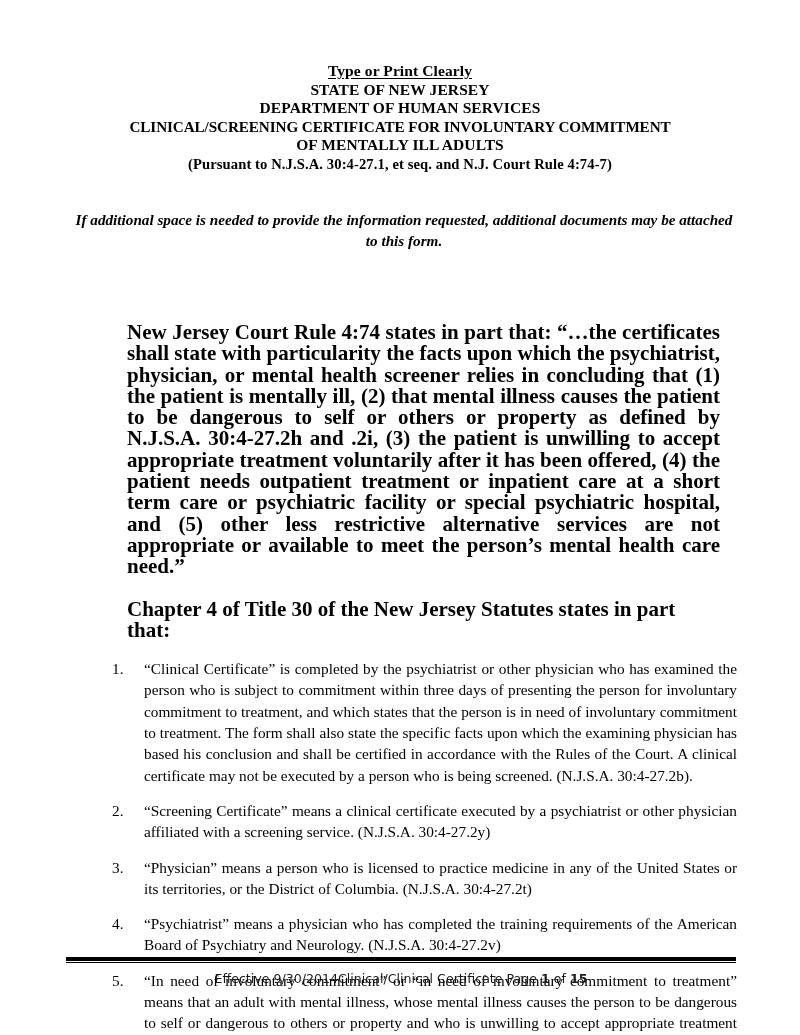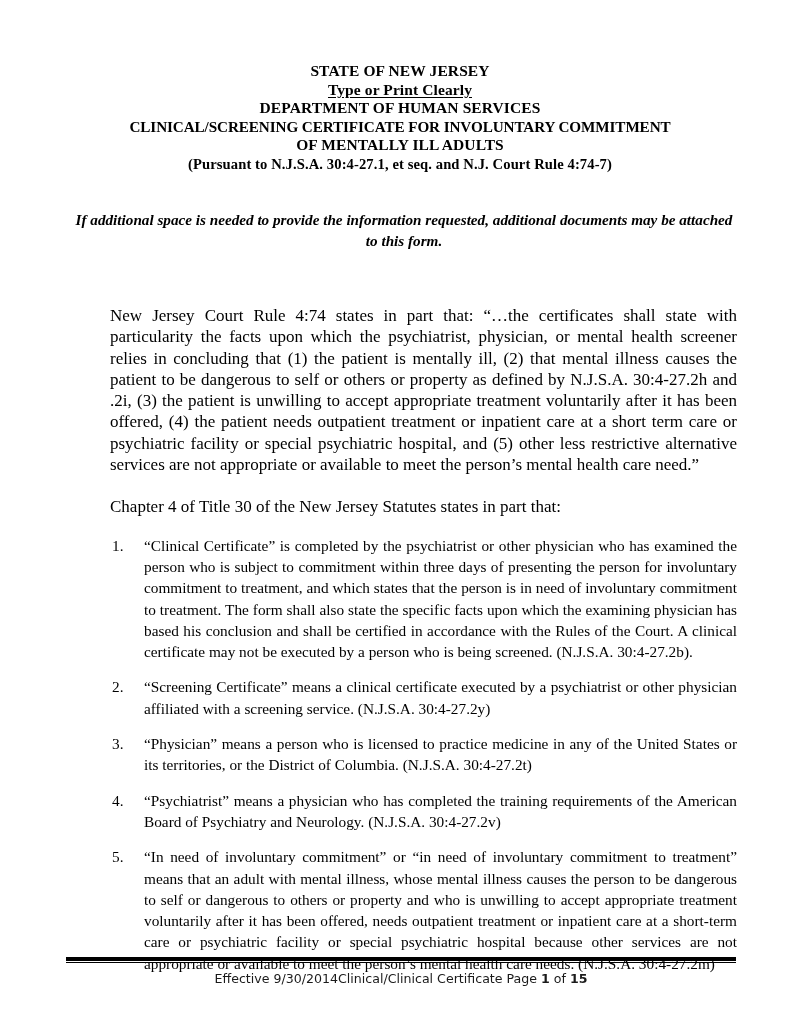--- a/index.html
+++ b/index.html
@@ -90,25 +90,26 @@
   }
 
   
   .body-col {
     position: absolute;
     left: 110px;
     top: 305px;
     width: 627px;
   }
   p.body-para {
-    margin: 0;
-    font-size: 17px;
+    margin: 17px;
+    font-size: 21px;
     line-height: 21.3px;
     text-align: justify;
     text-justify: inter-word;
+    font-weight: bold;
   }
   p.body-para.lead {
     margin-bottom: 21px;
   }
   p.body-para.plain {
     text-align: left;
     margin-bottom: 17px;
   }
 
   
@@ -182,22 +183,22 @@
   .footer .f-right b {
     font-weight: bold;
   }
 </style>
 </head>
 <body>
 
 <div class="page">
 
   <div class="doc-header">
+    <div class="hline underline">Type or Print Clearly</div>
     <div class="hline">STATE OF NEW JERSEY</div>
-    <div class="hline underline">Type or Print Clearly</div>
     <div class="hline">DEPARTMENT OF HUMAN SERVICES</div>
     <div class="hline wide">CLINICAL/SCREENING CERTIFICATE FOR INVOLUNTARY COMMITMENT</div>
     <div class="hline">OF MENTALLY ILL ADULTS</div>
     <div class="hline paren">(Pursuant to N.J.S.A. 30:4-27.1, et seq. and N.J. Court Rule 4:74-7)</div>
   </div>
 
   <div class="intro-note">If additional space is needed to provide the information requested, additional documents may be attached to this form.</div>
 
 
   <div class="body-col">

